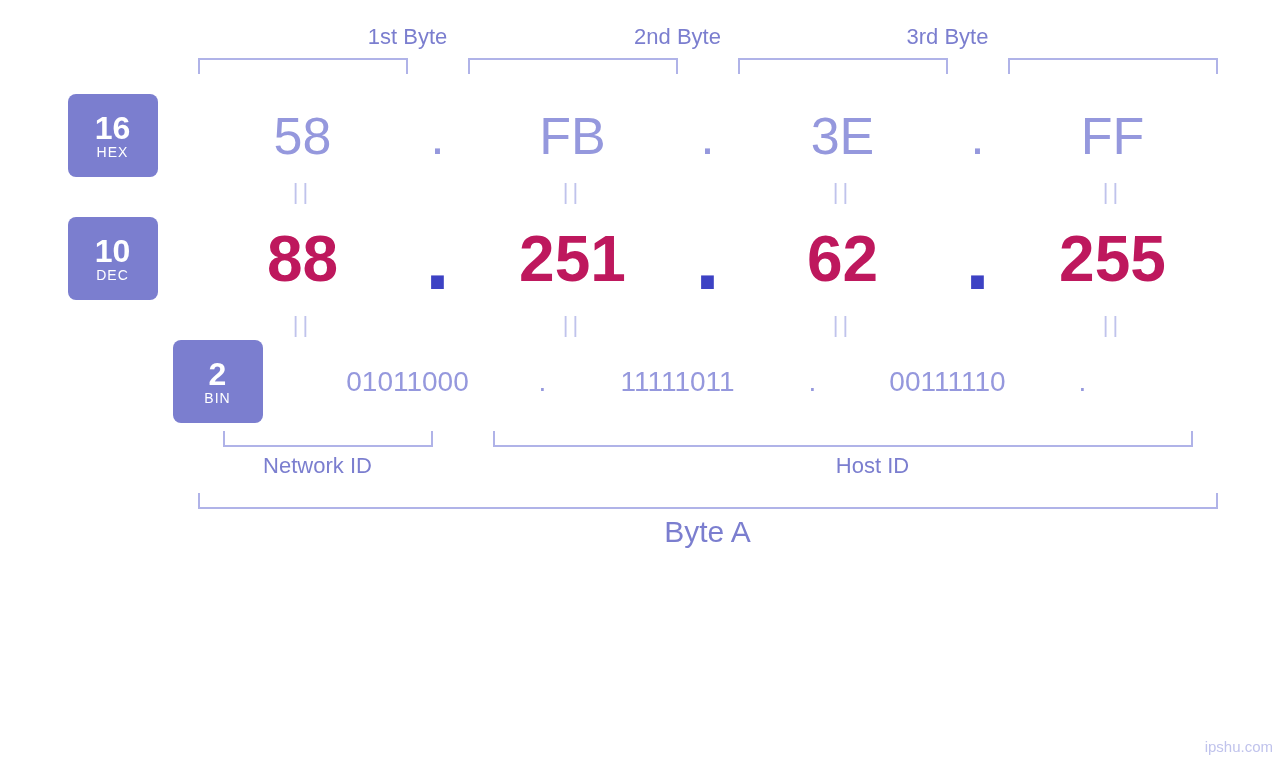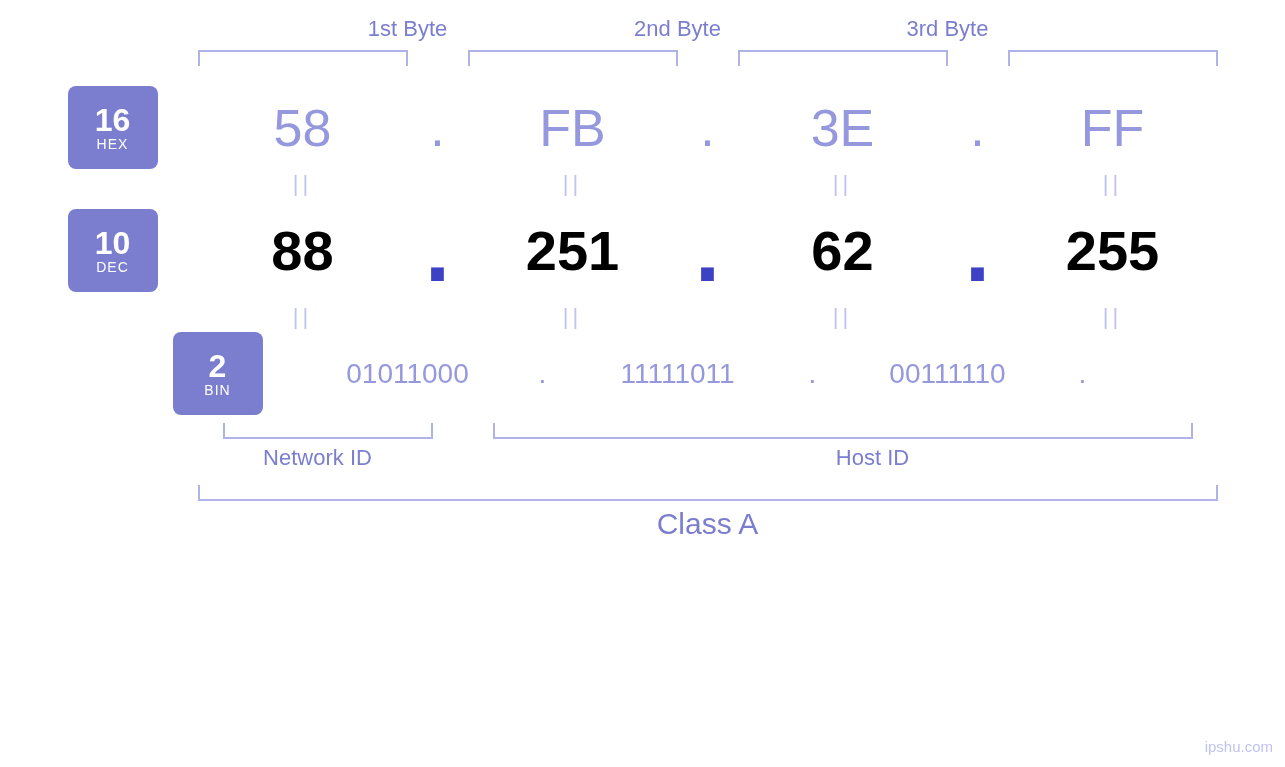--- a/index.html
+++ b/index.html
@@ -12,21 +12,21 @@
       overflow: hidden;
       position: relative;
     }
 
     .main-container {
       width: 1285px;
       height: 767px;
       display: flex;
       flex-direction: column;
       align-items: flex-start;
-      padding: 16px 40px;
+      padding: 24px 40px;
       position: relative;
     }
 
     
     .byte-headers {
       display: flex;
       width: 100%;
       justify-content: center;
       margin-bottom: 8px;
     }
@@ -102,22 +102,22 @@
       letter-spacing: 1px;
     }
 
     .hex-row .value-cell {
       font-size: 52px;
       color: #9598dd;
       font-weight: 300;
     }
 
     .dec-row .value-cell {
-      font-size: 56px;
-      color: #000000;
+      font-size: 64px;
+      color: #be185d;
       font-weight: bold;
     }
 
     .bin-row .value-cell {
       font-size: 28px;
       color: #9598dd;
       font-weight: 300;
     }
 
     .value-cell {
@@ -366,18 +366,18 @@
     <div class="host-id-label">Host ID</div>
   </div>
 
   <div class="class-bracket-row">
     <div class="label-spacer"></div>
     <div class="class-bracket-full"></div>
   </div>
 
   <div class="class-label-row">
     <div class="label-spacer"></div>
-    <div class="class-label">Class A</div>
+    <div class="class-label">Byte A</div>
   </div>
 
   <div class="watermark">ipshu.com</div>
 
 </div>
 
 </body></html>

